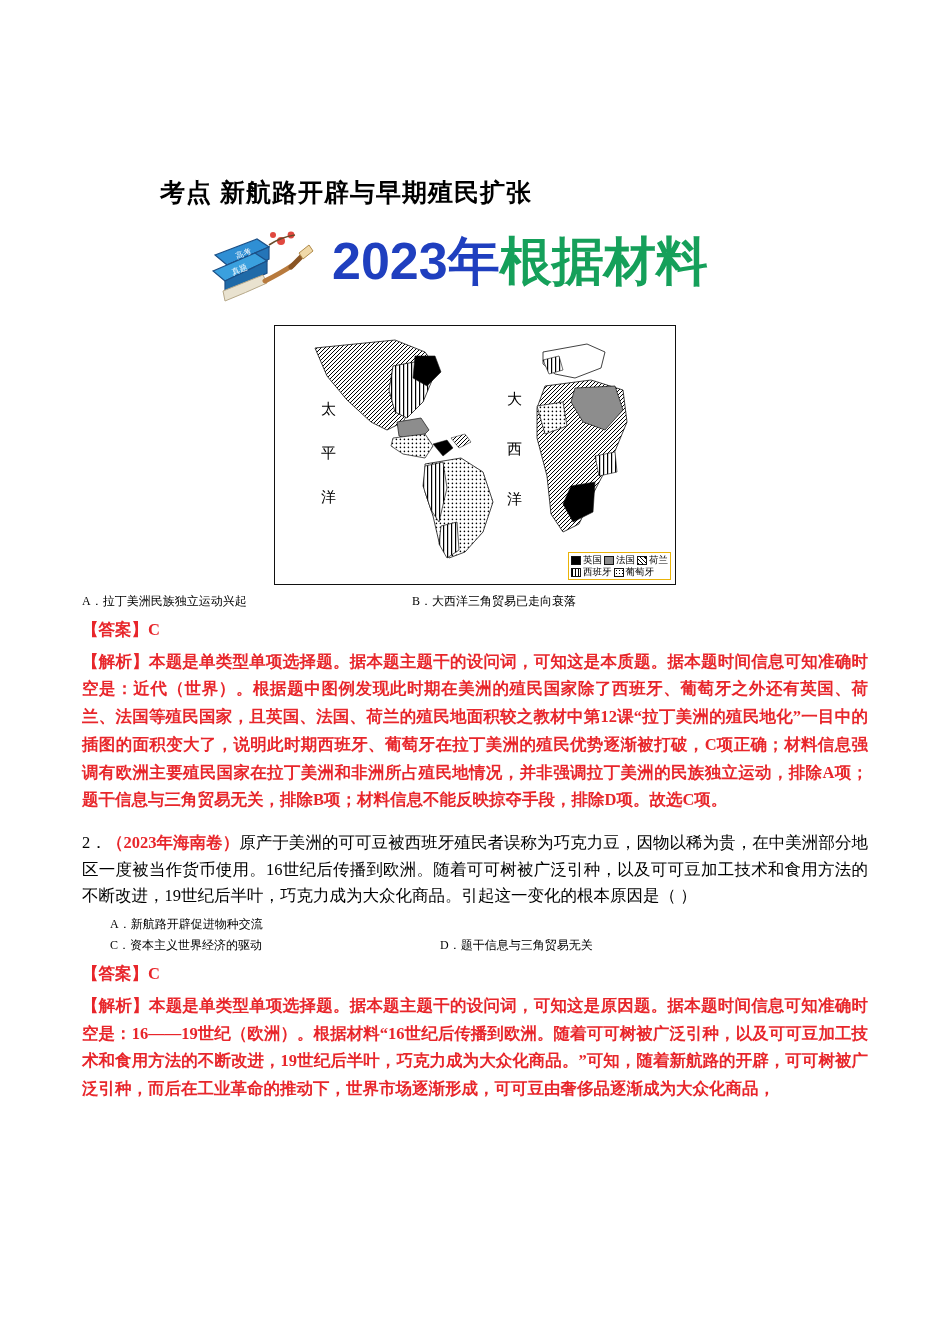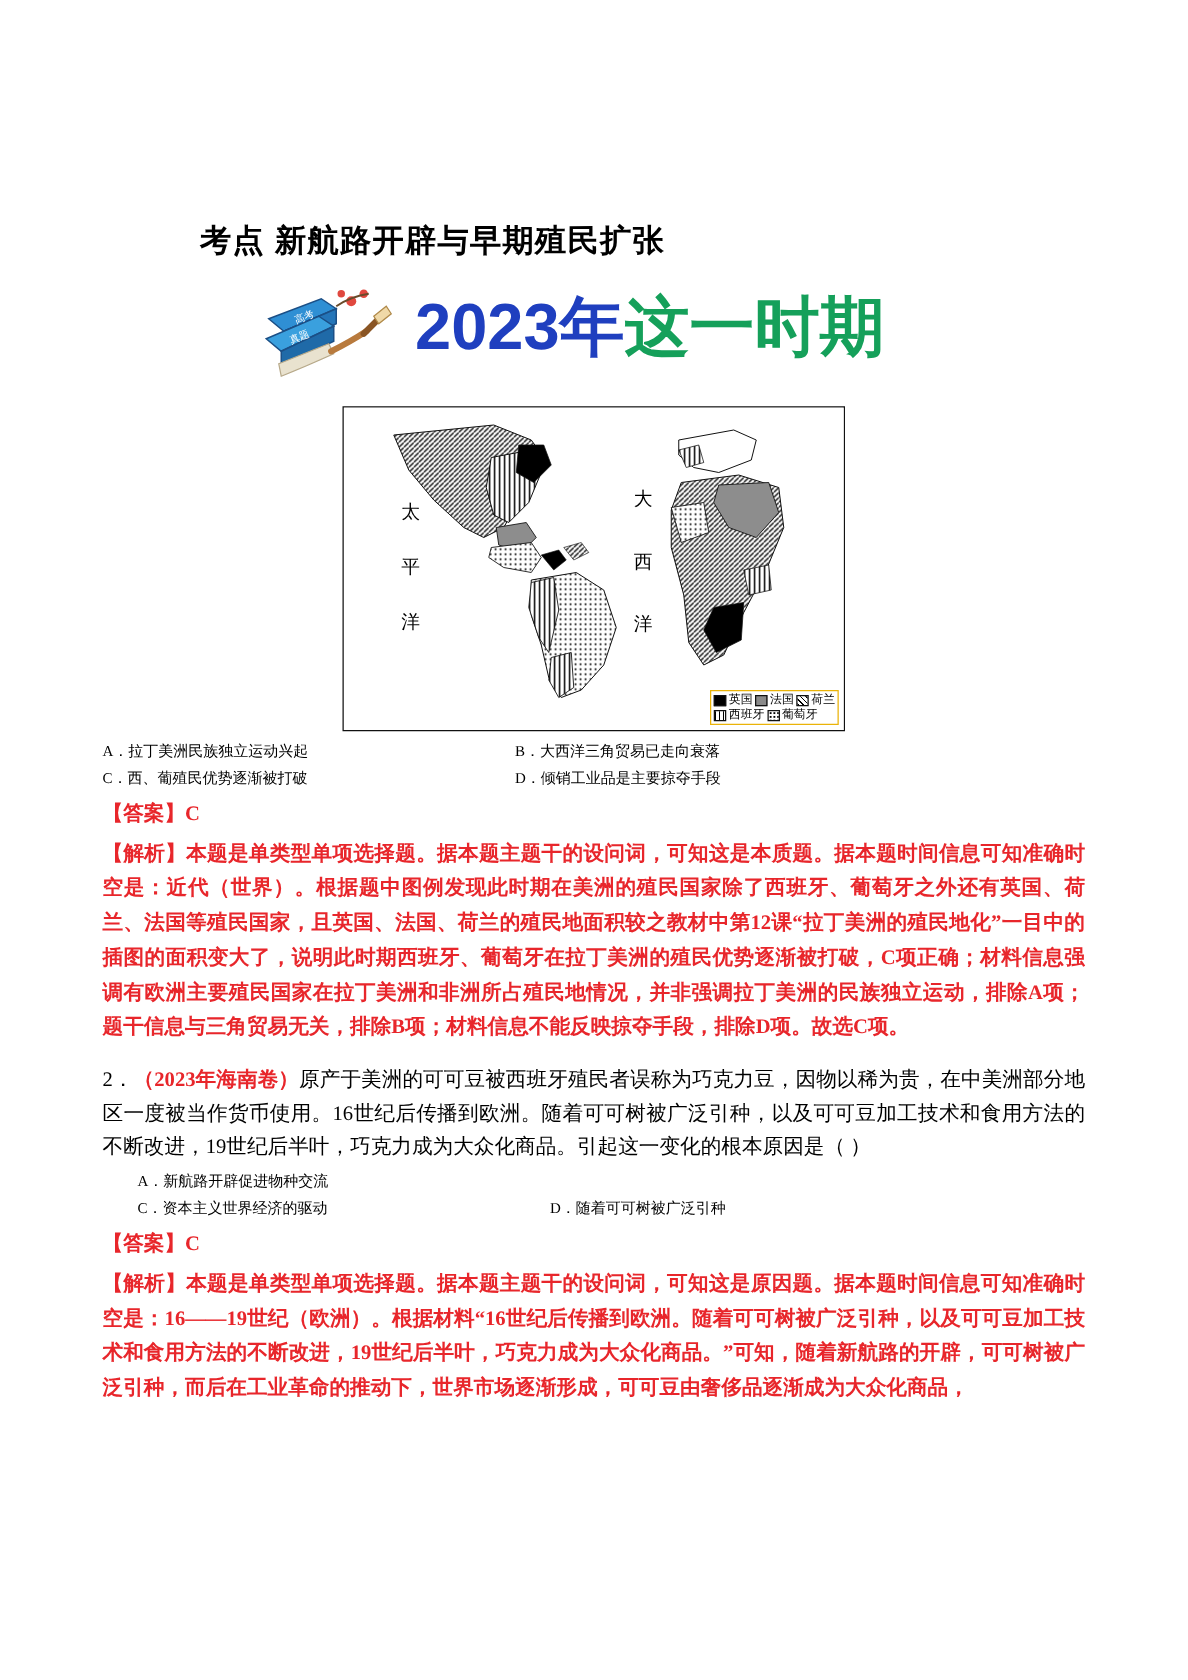--- a/index.html
+++ b/index.html
@@ -145,21 +145,21 @@
       <path d="M84 42 L96 30" stroke="#8a5524" stroke-width="5" fill="none" stroke-linecap="round"></path>
       <path d="M92 28 l10 -8 l4 6 l-10 8 z" fill="#f0d9a8" stroke="#b08a4a" stroke-width="1"></path>
       <circle cx="74" cy="16" r="4" fill="#e0483f"></circle>
       <circle cx="84" cy="10" r="3.4" fill="#e0483f"></circle>
       <circle cx="66" cy="10" r="3" fill="#e0483f"></circle>
       <path d="M62 20 q12 -8 26 -10" stroke="#6a4b2a" stroke-width="1.6" fill="none"></path>
       <text x="30" y="34" font-size="8" fill="#fff" transform="rotate(-22 30 34)">高考</text>
       <text x="26" y="50" font-size="8" fill="#fff" transform="rotate(-22 26 50)">真题</text>
     </svg>
     <div class="banner-text">
-      <span class="year">2023年</span><span class="real">这一时期</span>
+      <span class="year">2023年</span><span class="real">根据材料</span>
     </div>
   </div>
 
 
   <div class="figure">
     <svg viewBox="0 0 400 258" width="400" height="258">
       <defs>
         <pattern id="pvert" width="4" height="4" patternUnits="userSpaceOnUse">
           <rect width="4" height="4" fill="#fff"></rect>
           <rect width="1.2" height="4" fill="#000"></rect>
@@ -224,39 +224,35 @@
           <span>葡萄牙</span>
       </div>
     </div>
   </div>
 
   <div class="opts">
     <div class="row">
       <div><span>A．</span><span>拉丁美洲民族独立运动兴起</span></div>
       <div><span>B．</span><span>大西洋三角贸易已走向衰落</span></div>
     </div>
-    <div class="row">
-      <div><span>C．</span><span>西、葡殖民优势逐渐被打破</span></div>
-      <div><span>D．</span><span>倾销工业品是主要掠夺手段</span></div>
-    </div>
   </div>
 
   <div class="ans">【答案】C</div>
   <div class="ans">【解析】本题是单类型单项选择题。据本题主题干的设问词，可知这是本质题。据本题时间信息可知准确时空是：近代（世界）。根据题中图例发现此时期在美洲的殖民国家除了西班牙、葡萄牙之外还有英国、荷兰、法国等殖民国家，且英国、法国、荷兰的殖民地面积较之教材中第12课“拉丁美洲的殖民地化”一目中的插图的面积变大了，说明此时期西班牙、葡萄牙在拉丁美洲的殖民优势逐渐被打破，C项正确；材料信息强调有欧洲主要殖民国家在拉丁美洲和非洲所占殖民地情况，并非强调拉丁美洲的民族独立运动，排除A项；题干信息与三角贸易无关，排除B项；材料信息不能反映掠夺手段，排除D项。故选C项。</div>
 
   <div class="q">
     <span class="qnum">2．</span><span class="src">（2023年海南卷）</span><span>原产于美洲的可可豆被西班牙殖民者误称为巧克力豆，因物以稀为贵，在中美洲部分地区一度被当作货币使用。16世纪后传播到欧洲。随着可可树被广泛引种，以及可可豆加工技术和食用方法的不断改进，19世纪后半叶，巧克力成为大众化商品。引起这一变化的根本原因是（    ）</span>
   </div>
 
   <div class="opts opt-indent">
     <div class="row">
       <div><span>A．</span><span>新航路开辟促进物种交流</span></div>
     </div>
     <div class="row">
       <div><span>C．</span><span>资本主义世界经济的驱动</span></div>
-      <div><span>D．</span><span>随着可可树被广泛引种</span></div>
+      <div><span>D．</span><span>题干信息与三角贸易无关</span></div>
     </div>
   </div>
 
   <div class="ans">【答案】C</div>
   <div class="ans">【解析】本题是单类型单项选择题。据本题主题干的设问词，可知这是原因题。据本题时间信息可知准确时空是：16——19世纪（欧洲）。根据材料“16世纪后传播到欧洲。随着可可树被广泛引种，以及可可豆加工技术和食用方法的不断改进，19世纪后半叶，巧克力成为大众化商品。”可知，随着新航路的开辟，可可树被广泛引种，而后在工业革命的推动下，世界市场逐渐形成，可可豆由奢侈品逐渐成为大众化商品，</div>
 
 </div>
 
 </body></html>

